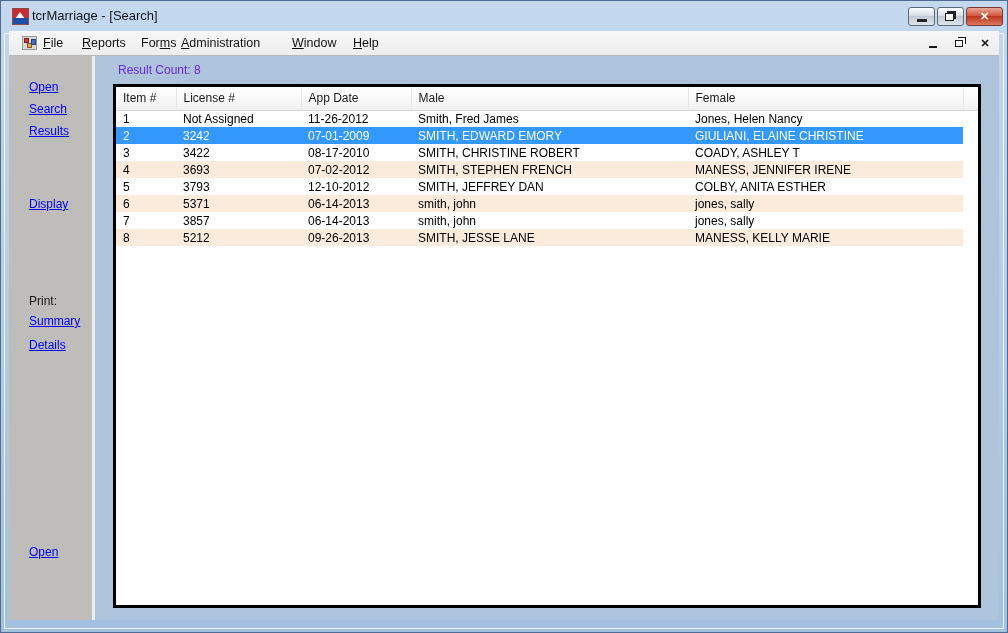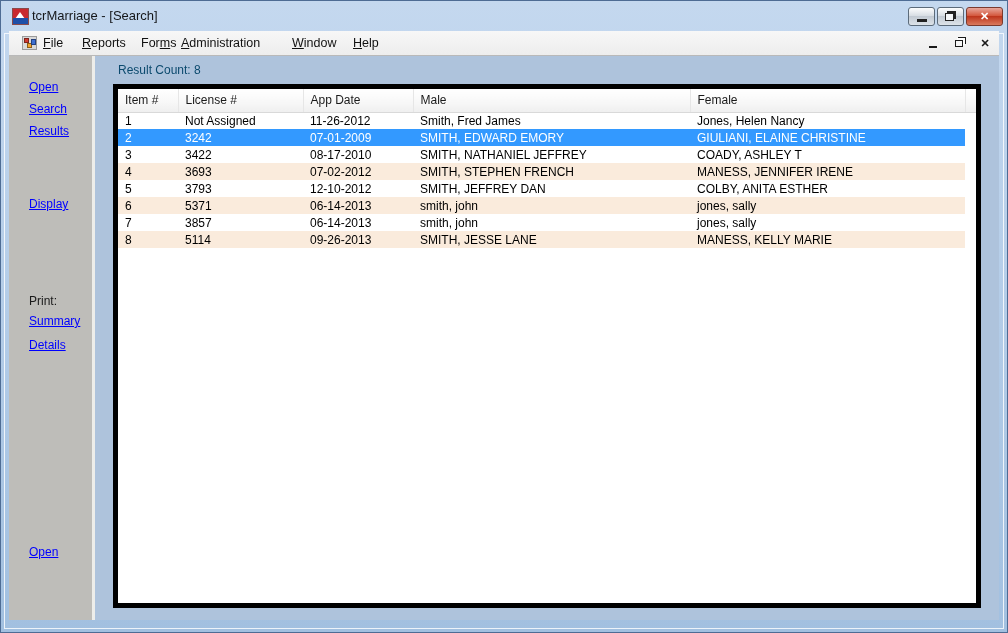--- a/index.html
+++ b/index.html
@@ -47,24 +47,24 @@
     font-size:11px; font-weight:bold; color:#1a1a1a; }
   .glyph-mdi-min { width:8px; height:2px; background:#1a1a1a; margin-top:7px; }
   .glyph-mdi-restore { width:8px; height:7px; border:1px solid #1a1a1a; background:#f5f5f5; box-shadow:2px -2px 0 0 #fff, 3px -3px 0 0 #1a1a1a; }
   
   .content { position:absolute; top:55px; left:8px; right:8px; bottom:12px; z-index:1; background:#AEC3DC; }
   .sidebar { position:absolute; left:0; top:0; width:83px; height:100%; background:#BEBDB9; }
   .sidebar-divider { position:absolute; left:83px; top:0; width:3px; height:100%; background:#EDEDEA; }
   .side-link { position:absolute; left:20px; font-size:12px; color:#0000FF; text-decoration:underline; cursor:pointer; white-space:nowrap; }
   .side-label { position:absolute; left:20px; font-size:12px; color:#1a1a1a; white-space:nowrap; }
   .main { position:absolute; left:86px; top:0; right:0; bottom:0; }
-  .result-count { position:absolute; left:23px; top:7px; font-size:12px; color:#0c4a6e; }
+  .result-count { position:absolute; left:23px; top:7px; font-size:12px; color:#6d28d9; }
   
   .grid { position:absolute; left:18px; top:28px; width:868px; height:524px;
-    background:#fff; border:5px solid #000000; overflow:hidden; }
+    background:#fff; border:3px solid #000000; overflow:hidden; }
   table.rgrid { width:100%; border-collapse:collapse; table-layout:fixed; }
   .rgrid th { height:23px; background:linear-gradient(#FFFFFF,#F7F7F7 60%,#EFEFEF);
     border-right:1px solid #E6E6E6; border-bottom:1px solid #D9D9D9;
     font-size:12px; font-weight:normal; color:#1a1a1a; text-align:left; padding:0 0 0 7px; }
   .rgrid th:last-child { border-right:none; }
   .rgrid td { height:17px; font-size:12px; color:#000; padding:0 0 0 7px;
     white-space:nowrap; overflow:hidden; }
   .rgrid tr.alt td { background:#FAEBDC; }
   .rgrid tr td:last-child { background:#fff !important; }
   .rgrid tr.selected td { background:#3399FF; color:#fff; }
@@ -180,21 +180,21 @@
                 <td>3242</td>
                 <td>07-01-2009</td>
                 <td>SMITH, EDWARD EMORY</td>
                 <td>GIULIANI, ELAINE CHRISTINE</td>
                 <td></td>
               </tr>
               <tr class="">
                 <td>3</td>
                 <td>3422</td>
                 <td>08-17-2010</td>
-                <td>SMITH, NATHANIEL JEFFREY</td>
+                <td>SMITH, CHRISTINE ROBERT</td>
                 <td>COADY, ASHLEY T</td>
                 <td></td>
               </tr>
               <tr class="alt">
                 <td>4</td>
                 <td>3693</td>
                 <td>07-02-2012</td>
                 <td>SMITH, STEPHEN FRENCH</td>
                 <td>MANESS, JENNIFER IRENE</td>
                 <td></td>
@@ -218,21 +218,21 @@
               <tr class="">
                 <td>7</td>
                 <td>3857</td>
                 <td>06-14-2013</td>
                 <td>smith, john</td>
                 <td>jones, sally</td>
                 <td></td>
               </tr>
               <tr class="alt">
                 <td>8</td>
-                <td>5114</td>
+                <td>5212</td>
                 <td>09-26-2013</td>
                 <td>SMITH, JESSE LANE</td>
                 <td>MANESS, KELLY MARIE</td>
                 <td></td>
               </tr>
             </tbody>
         </table>
       </div>
     </div>
   </div>

